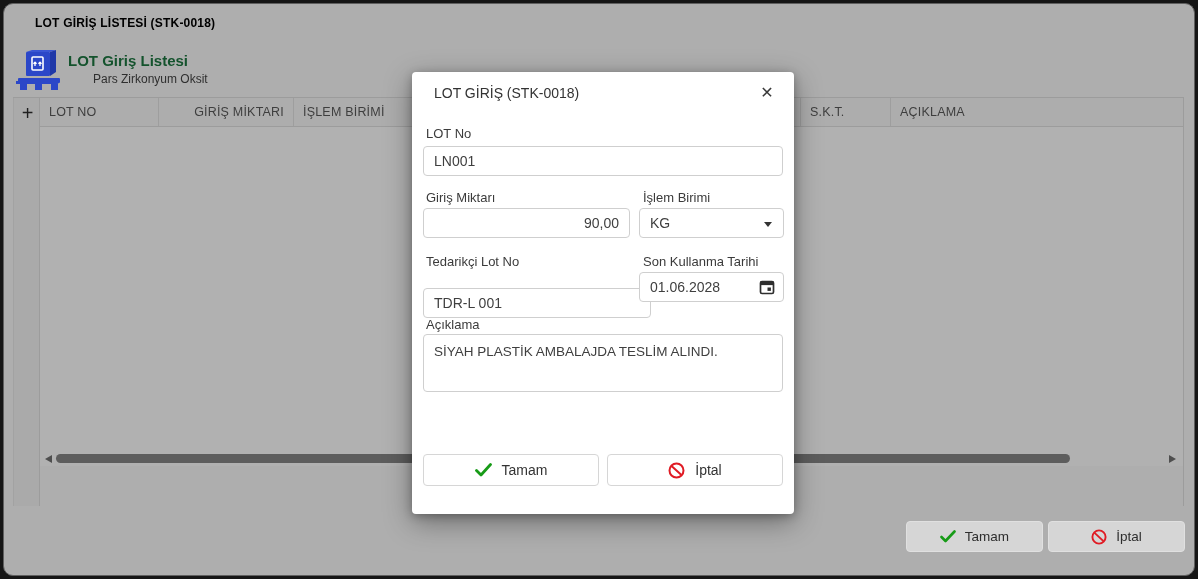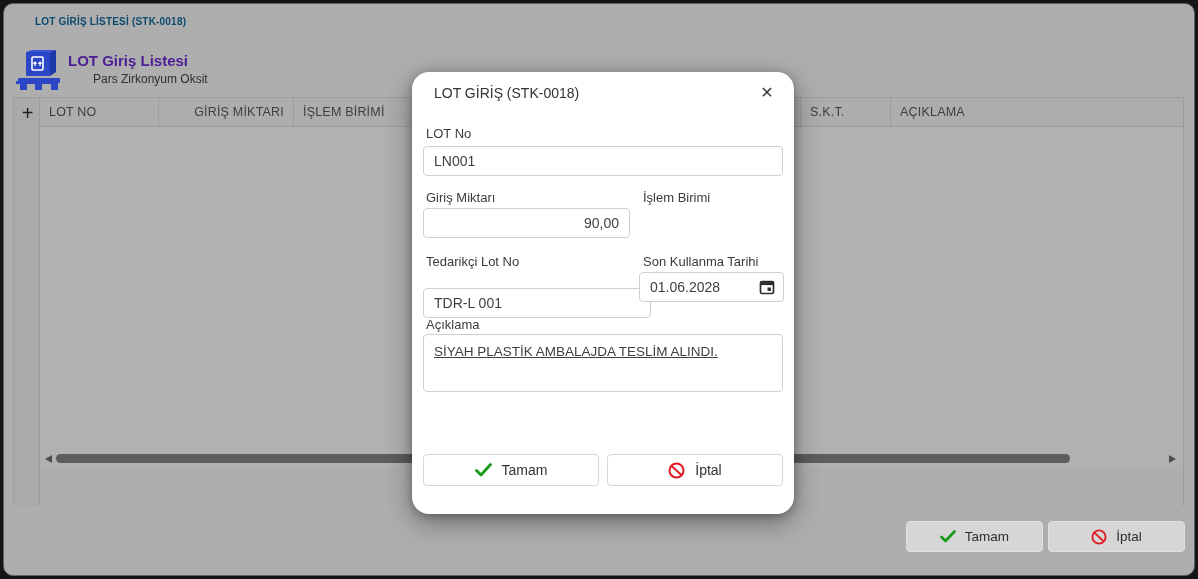--- a/index.html
+++ b/index.html
@@ -10,25 +10,25 @@
     -webkit-font-smoothing:antialiased;
   }
   .window {
     position:absolute; left:3px; top:3px; width:1192px; height:573px;
     background:#aeaeae; border-radius:10px; border:1px solid #5f5f5f;
     overflow:hidden;
   }
   
   .titlebar-title {
     position:absolute; left:21px; top:12px;
-    font-size:10px; font-weight:600; color:#0c4a6e; letter-spacing:.2px;padding-left:10px;
+    font-size:12px; font-weight:600; color:#000000; letter-spacing:.2px;padding-left:10px;
   }
   
   .app-icon { position:absolute; left:12px; top:46px; width:48px; height:44px; }
-  .page-title { position:absolute; left:64px; top:48px; font-size:15px; font-weight:700; color:#4c1d95; }
+  .page-title { position:absolute; left:64px; top:48px; font-size:15px; font-weight:700; color:#14532d; }
   .page-subtitle { position:absolute; left:64px; top:68px; font-size:12px; color:#2f2f2f;margin-left:25px; }
   
   .table-wrap {
     position:absolute; left:9px; top:93px; width:1171px; height:409px;
     display:flex; border-top:1px solid #9c9c9c;
   }
   .gutter {
     width:27px; background:#aaaaaa; border-right:1px solid #9c9c9c;
     border-left:1px solid #a2a2a2; flex:none;
   }
@@ -63,21 +63,21 @@
   
   .footer-buttons { position:absolute; right:9px; top:517px; display:flex; gap:5px; }
   .gray-btn {
     width:137px; height:31px; background:#d6d6d6; border:1px solid #e0e0e0;
     border-radius:4px; display:flex; align-items:center; justify-content:center; gap:9px;
     font-size:13.5px; color:#2e2e2e; cursor:pointer;
   }
   
   .modal {
     position:absolute; left:408px; top:68px; width:382px; height:442px;
-    background:#ffffff; border-radius:17px;
+    background:#ffffff; border-radius:4px;
     box-shadow:0 8px 28px rgba(0,0,0,.38), 0 2px 8px rgba(0,0,0,.25);
   }
   .dialog-title { position:absolute; left:22px; top:13px; font-size:14px; font-weight:500; color:#333; }
   .dialog-close {
     position:absolute; right:14px; top:7px; width:26px; height:26px;
     display:flex; align-items:center; justify-content:center;
     font-size:16px; color:#3a3a3a; cursor:pointer;
   }
   .f-label { position:absolute; font-size:13px; color:#3b3b3b; }
   .f-input {
@@ -91,21 +91,21 @@
     background:#fff; cursor:pointer;
   }
   .caret {
     position:absolute; right:11px; top:13px; width:0; height:0;
     border-left:4.5px solid transparent; border-right:4.5px solid transparent; border-top:5px solid #333;
   }
   .cal-btn { position:absolute; right:8px; top:6px; width:18px; height:18px; cursor:pointer; }
   .f-textarea {
     position:absolute; left:11px; top:262px; width:360px; height:58px;
     border:1px solid #cfcfcf; border-radius:4px; resize:none; outline:none;
-    font-family:inherit; font-size:13.5px; color:#3f3f3f; padding:8px 10px; line-height:1.35;text-decoration:underline;
+    font-family:inherit; font-size:13.5px; color:#3f3f3f; padding:8px 10px; line-height:1.35;
   }
   .dialog-buttons { position:absolute; left:11px; top:382px; width:360px; height:32px; display:flex; gap:8px; }
   .dlg-btn {
     flex:1; background:#fff; border:1px solid #d6d6d6; border-radius:4px;
     display:flex; align-items:center; justify-content:center; gap:10px;
     font-size:14px; color:#333; cursor:pointer;
   }
   .icon-svg { display:block; }
 </style>
 </head>
@@ -181,20 +181,24 @@
       <span>✕</span>
     </div>
 
     <div class="f-label" style="left:14px; top:54px">LOT No</div>
     <input class="f-input" style="left: 11px; top: 74px; width: 360px;" value="LN001">
 
     <div class="f-label" style="left:14px; top:118px">Giriş Miktarı</div>
     <input class="f-input num" style="left: 11px; top: 136px; width: 207px; padding-left: 27px;" value="90,00">
 
     <div class="f-label" style="left:231px; top:118px">İşlem Birimi</div>
+    <div class="f-select" style="left:227px; top:136px; width:145px">
+      <span>KG</span>
+      <span class="caret"></span>
+    </div>
 
     <div class="f-label" style="left:14px; top:182px">Tedarikçi Lot No</div>
     <input class="f-input" style="left: 11px; top: 200px; width: 228px; margin-top: 16px;" value="TDR-L 001">
 
     <div class="f-label" style="left:231px; top:182px">Son Kullanma Tarihi</div>
     <div style="position:absolute; left:227px; top:200px; width:145px; height:30px;">
       <input class="f-input" style="left: 0px; top: 0px; width: 145px; padding-right: 28px;" value="01.06.2028">
       <span class="cal-btn">
         <svg class="icon-svg" width="18" height="18" viewBox="0 0 18 18">
           <rect x="2.5" y="3.5" width="13" height="12" rx="1.5" fill="none" stroke="#2e2e2e" stroke-width="1.7"></rect>

